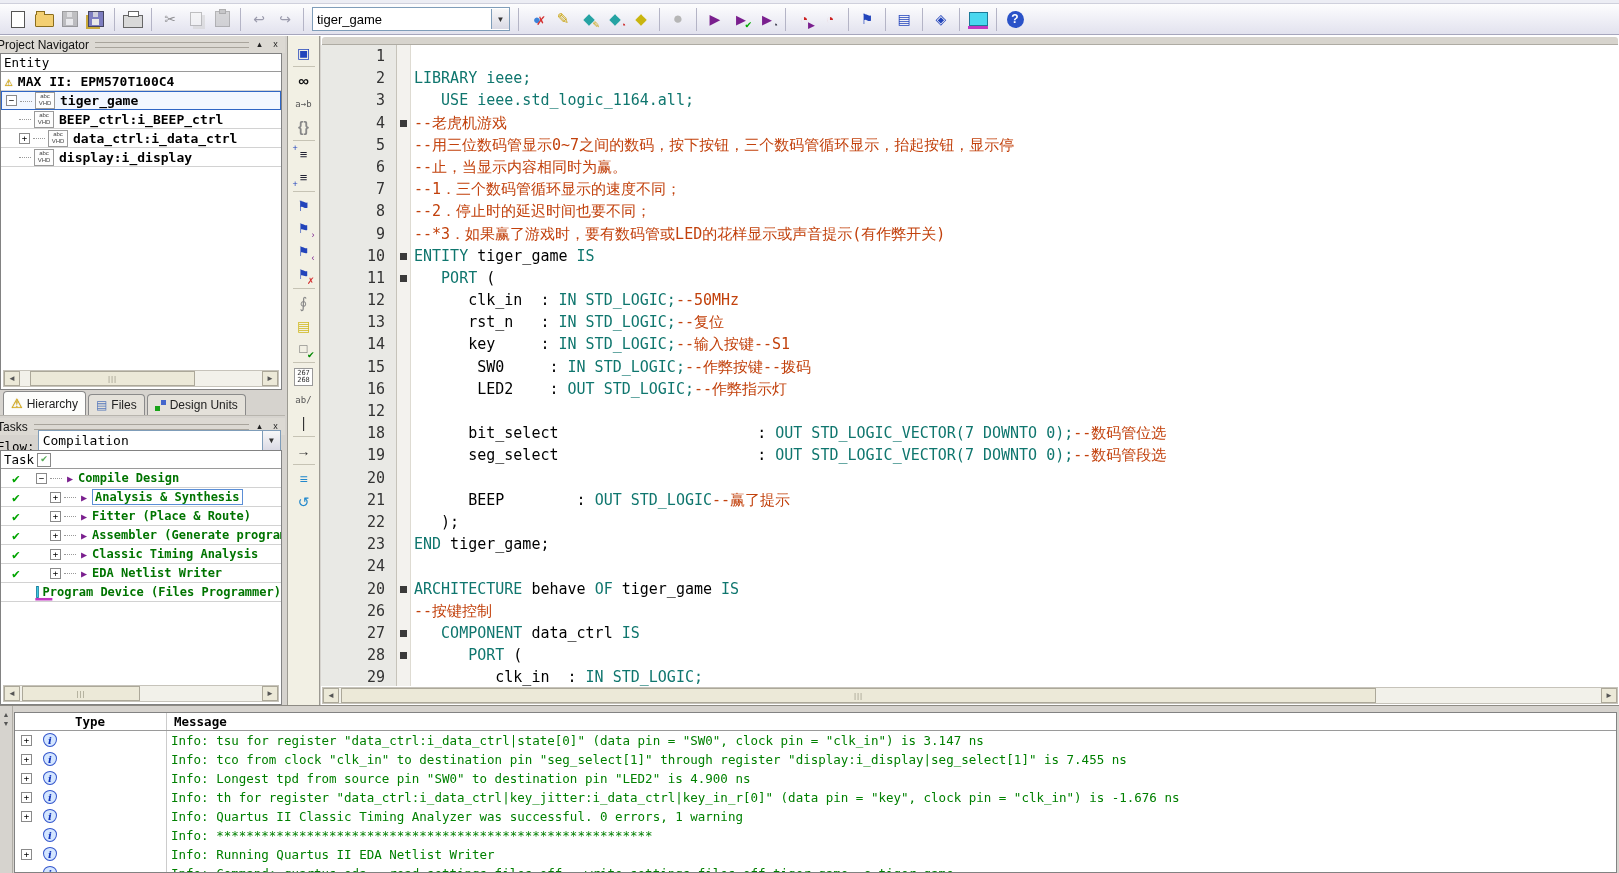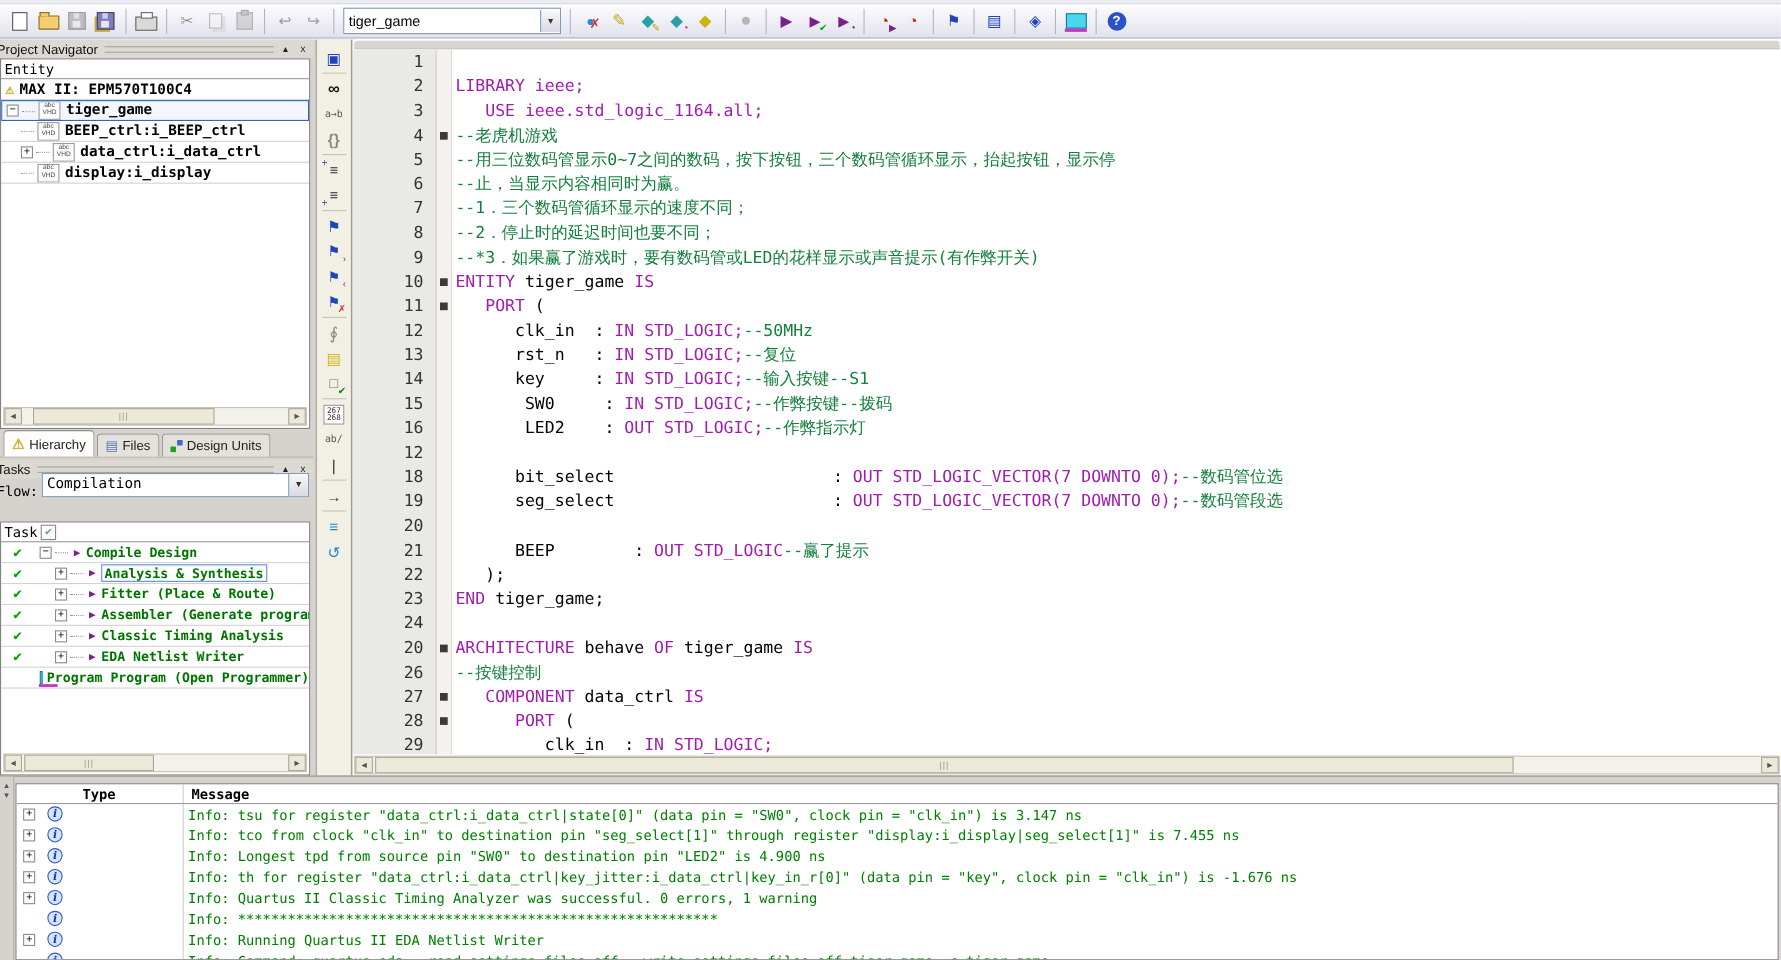--- a/index.html
+++ b/index.html
@@ -100,21 +100,21 @@
   #ed-top{height:7px;background:#d7d4cd;border-bottom:1px solid #aeaba3;border-radius:3px 3px 0 0;margin:1px 1px 0 1px;}
   #ed-body{position:absolute;left:0;top:9px;right:0;bottom:19px;overflow:hidden;}
   #gutter{position:absolute;left:0;top:0;width:76px;height:100%;background:#e9e9e5;border-right:1px solid #c6c3ba;
     box-sizing:border-box;text-align:right;padding-right:11px;font-family:"DejaVu Sans Mono",monospace;font-size:15px;color:#333;}
   .gln{height:22.2px;line-height:22.2px;}
   #foldcol{position:absolute;left:76px;top:0;width:14px;height:100%;background:#f3f2ee;border-right:1px solid #dedbd2;box-sizing:border-box;}
   .fm{position:absolute;left:3px;width:7px;height:7px;background:#3a3a3a;}
   #code{position:absolute;left:93px;top:0;right:0;height:100%;font-family:"DejaVu Sans Mono",monospace;
     font-size:15px;line-height:22.2px;white-space:pre;color:#000;overflow:hidden;}
   .cl{height:22.2px;}
-  .k{color:#a21caf;} .c{color:#15803d;} .p{color:#000;}
+  .k{color:#0f766e;} .c{color:#c2410c;} .p{color:#000;}
   
   #messages{position:absolute;left:0;top:705px;width:1619px;height:168px;background:#d6d3ce;border-top:1px solid #8e8b84;box-sizing:border-box;}
   #msg-strip{position:absolute;left:0;top:0;width:13px;height:100%;background:#d6d3ce;border-right:1px solid #b0ada6;
     display:flex;flex-direction:column;align-items:center;padding-top:4px;box-sizing:border-box;}
   .mini{font-size:7px;color:#555;line-height:9px;}
   #msg-inner{position:absolute;left:14px;top:6px;right:2px;bottom:0;background:#fff;border:1px solid #828282;overflow:hidden;}
   #msg-colline{position:absolute;left:151px;top:0;bottom:0;width:1px;background:#cccccc;}
   #msg-header{height:17px;border-bottom:1px solid #9a9a9a;position:relative;
     font-family:"DejaVu Sans Mono",monospace;font-size:12.5px;font-weight:600;color:#000;}
   .mh-type{position:absolute;left:0;top:0;width:150px;text-align:center;line-height:17px;}
@@ -319,21 +319,21 @@
         <span class="ptbtn">▴</span>
         <span class="ptbtn">x</span>
       </div>
       <div class="flow-row">
         <span class="flbl">Flow:</span>
         <span class="combo">
           <span class="combo-text">Compilation</span>
           <span class="combo-btn">▼</span>
         </span>
       </div>
-      <div class="panel-body" style="top:56px;bottom:0;">
+      <div class="panel-body" style="top:32px;bottom:0;">
         <div class="col-header">
           <span>Task</span>
           <span class="hdrchk">✔</span>
         </div>
         <div id="task-rows">
             <div class="trow">
               <span class="chk">✔</span>
               <span class="exp">−</span>
               <span class="dots"></span>
               <span class="play">▶</span>
@@ -375,21 +375,21 @@
               <span class="chk">✔</span>
               <span style="width: 14px; flex: 0 0 auto;"></span>
               <span class="exp">+</span>
               <span class="dots"></span>
               <span class="play">▶</span>
               <span>EDA Netlist Writer</span>
             </div>
             <div class="trow">
               <span class="chk"> </span>
               <span class="ic-prog mini"></span>
-              <span>Program Program (Open Programmer)</span>
+              <span>Program Device (Files Programmer)</span>
             </div>
           </div>
         <div class="hscroll" id="task-scroll" style="left:2px;right:2px;bottom:2px;">
             <span class="sbtn">◄</span>
             <span class="strack">
               <span class="sthumb" style="left: 2px; width: 118px;">|||</span>
             </span>
             <span class="sbtn">►</span>
           </div>
       </div>

